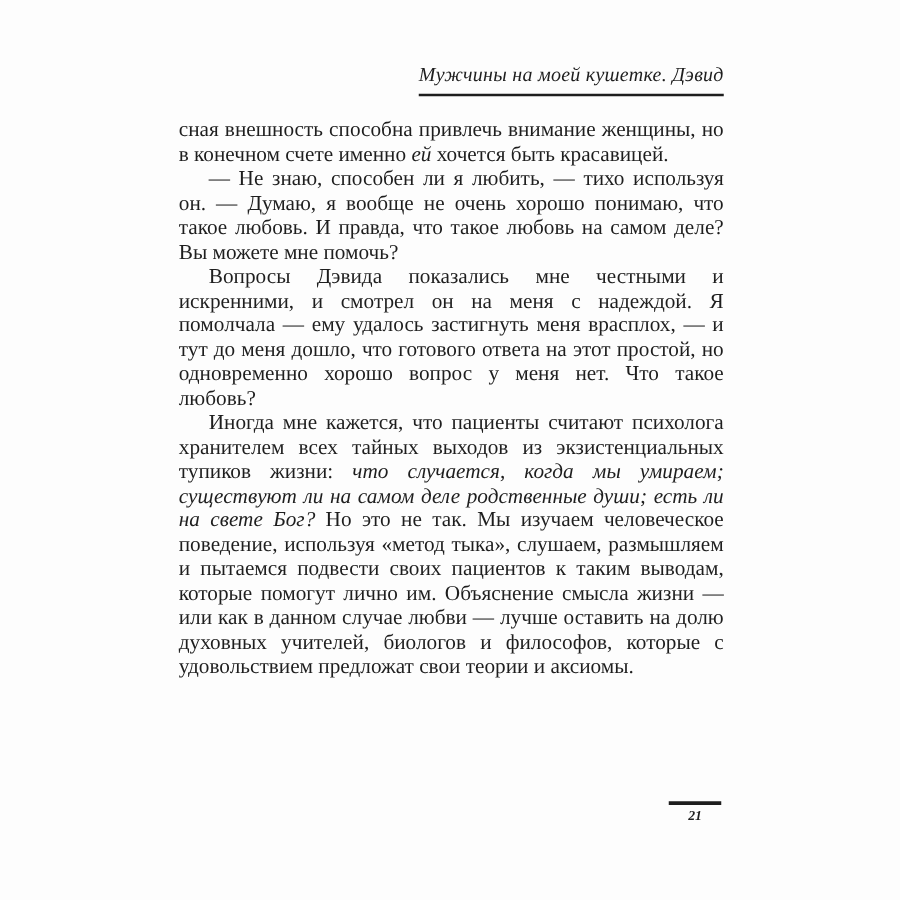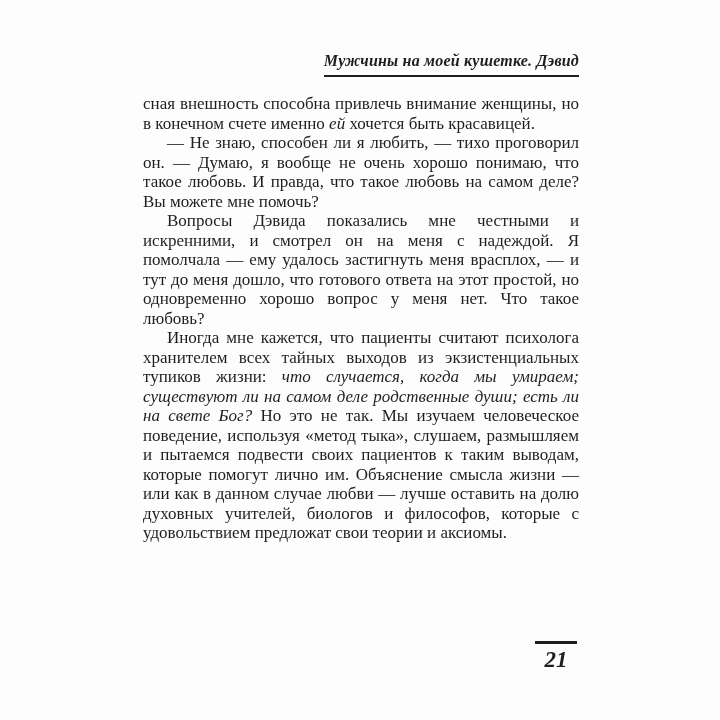--- a/index.html
+++ b/index.html
@@ -23,21 +23,21 @@
     top: 52px;
     width: 436px;
   }
   .running-head {
     text-align: right;
     margin-bottom: 17px;
   }
   .running-head-text {
     display: inline-block;
     font-style: italic;
-    font-weight: bold;
+    font-weight: normal;
     font-size: 16px;
     letter-spacing: 0.2px;
     padding-bottom: 5px;
     border-bottom: 2px solid #1e1e1e;
   }
   .body-text {
     font-size: 17px;
     line-height: 19.5px;
     text-align: justify;
   }
@@ -60,39 +60,39 @@
   }
   .footer-rule {
     width: 42px;
     height: 3px;
     background: #1e1e1e;
     margin: 0 auto 3px auto;
   }
   .page-number {
     font-weight: bold;
     font-style: italic;
-    font-size: 23px;
+    font-size: 11px;
   }
 </style>
 </head>
 <body>
 
 <div class="page">
   <div class="content">
 
     <div class="running-head">
       <span class="running-head-text">Мужчины на моей кушетке. Дэвид</span>
     </div>
 
     <div class="body-text">
 
       <p class="no-indent"><span>сная внешность способна привлечь внимание женщины, но в конечном счете именно </span><em>ей</em><span> хочется быть красавицей.</span></p>
 
 
-      <p><span>— Не знаю, способен ли я любить, — тихо проговорил он. — Думаю, я вообще не очень хорошо понимаю, что такое любовь. И правда, что такое любовь на самом деле? Вы можете мне помочь?</span></p>
+      <p><span>— Не знаю, способен ли я любить, — тихо используя он. — Думаю, я вообще не очень хорошо понимаю, что такое любовь. И правда, что такое любовь на самом деле? Вы можете мне помочь?</span></p>
 
       <p><span>Вопросы Дэвида показались мне честными и искренними, и смотрел он на меня с надеждой. Я помолчала — ему удалось застигнуть меня врасплох, — и тут до меня дошло, что готового ответа на этот простой, но одновременно хорошо вопрос у меня нет. Что такое любовь?</span></p>
 
       <p><span>Иногда мне кажется, что пациенты считают психолога хранителем всех тайных выходов из экзистенциальных тупиков жизни: </span><em>что случается, когда мы умираем; существуют ли на самом деле родственные души; есть ли на свете Бог?</em><span> Но это не так. Мы изучаем человеческое поведение, используя «метод тыка», слушаем, размышляем и пытаемся подвести своих пациентов к таким выводам, которые помогут лично им. Объяснение смысла жизни — или как в данном случае любви — лучше оставить на долю духовных учителей, биологов и философов, которые с удовольствием предложат свои теории и аксиомы.</span></p>
 
 
     </div>
   </div>
 
   <div class="footer">

